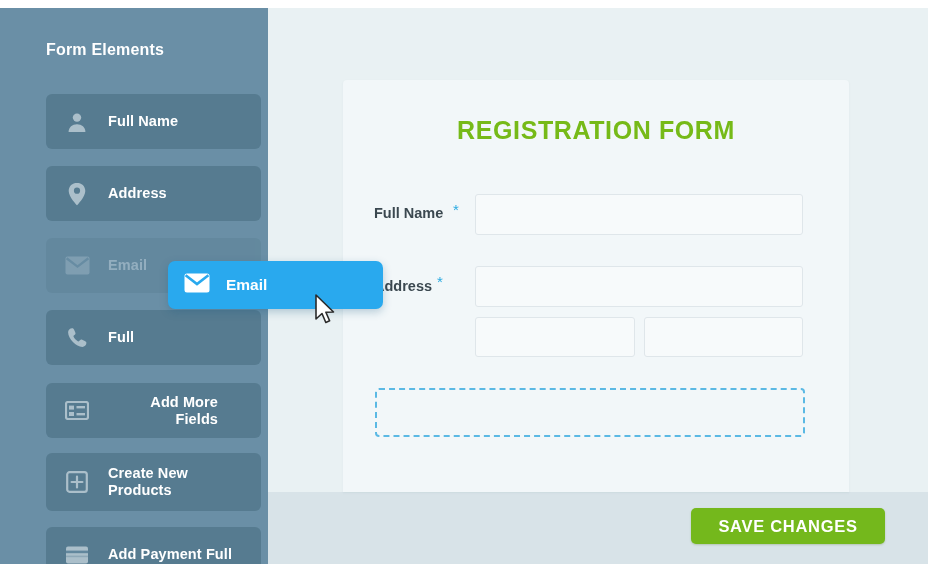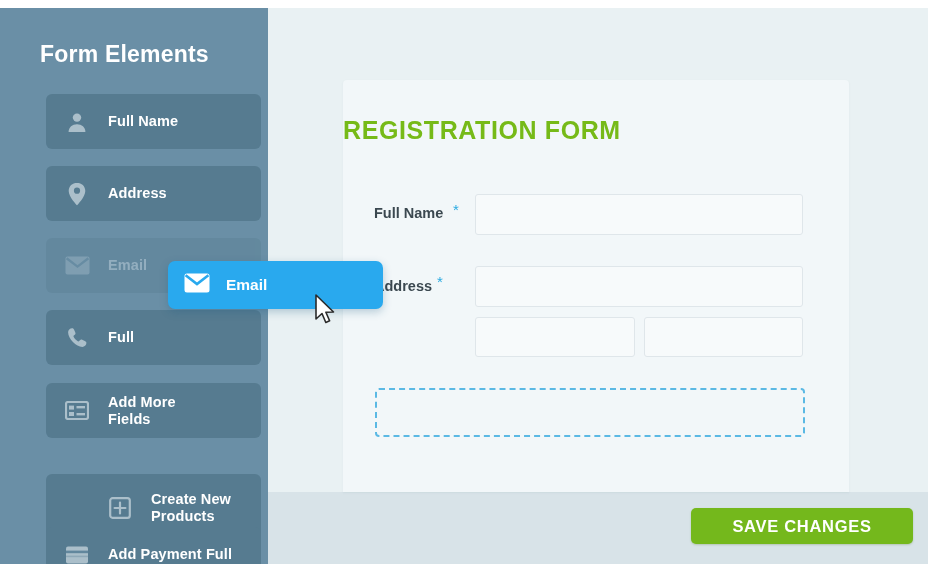--- a/index.html
+++ b/index.html
@@ -42,22 +42,22 @@
   }
   .sidebar-inner {
     position: absolute;
     left: 12px; top: 0;
     width: 256px;
     height: 100%;
     background: #6a8fa6;
   }
   .sidebar-title {
     position: absolute;
-    left: 28px; top: 33px;
-    font-size: 23px;
+    left: 34px; top: 33px;
+    font-size: 16px;
     font-weight: bold;
     color: #ffffff;
     letter-spacing: 0.2px;
     white-space: nowrap;
   }
 
   .tile {
     position: absolute;
     left: 34px;
     width: 215px;
@@ -127,20 +127,21 @@
     left: 343px; top: 80px;
     width: 506px; height: 412px;
     background: #f2f7f9;
     border-radius: 4px 4px 0 0;
     box-shadow: 0 1px 2px rgba(120,145,160,0.10);
   }
   .form-title {
     position: absolute;
     left: 0; top: 36px;
     width: 506px;
+    text-align: center;
     font-size: 25px;
     font-weight: bold;
     color: #76ba18;
     letter-spacing: 0.6px;
   }
   .field-label {
     position: absolute;
     font-size: 14.5px;
     font-weight: bold;
     color: #3b4850;
@@ -167,21 +168,21 @@
     border: 2px dashed #5bb9e4;
     border-radius: 4px;
     box-sizing: border-box;
     background: transparent;
   }
 
   
   .save-btn {
     position: absolute;
     left: 691px; top: 508px;
-    width: 222px; height: 36px;
+    width: 194px; height: 36px;
     background: #74b81c;
     border: none;
     border-radius: 5px;
     color: #ffffff;
     font-family: "Liberation Sans", sans-serif;
     font-size: 16.5px;
     font-weight: bold;
     letter-spacing: 0.7px;
     cursor: pointer;
     box-shadow: 0 1px 2px rgba(70,110,20,0.25);
@@ -250,23 +251,23 @@
           <div class="tile" style="top: 375px; height: 55px;">
             <span class="tile-icon">
               <svg width="24" height="19" viewBox="0 0 24 19">
                 <rect x="1" y="1" width="22" height="17" rx="2" fill="none" stroke="#dfe9ee" stroke-width="2.2"></rect>
                 <rect x="4" y="4.6" width="5" height="4" fill="#dfe9ee"></rect>
                 <rect x="11.5" y="5" width="8.5" height="2.4" fill="#dfe9ee"></rect>
                 <rect x="4" y="11" width="5" height="4" fill="#dfe9ee"></rect>
                 <rect x="11.5" y="12" width="8.5" height="2.4" fill="#dfe9ee"></rect>
               </svg>
             </span>
-            <span class="tile-label" style="white-space: normal; width: 110px;">Add More Fields</span>
-          </div>
-          <div class="tile" style="top: 466px; height: 68px; justify-content: flex-end;">
+            <span class="tile-label" style="white-space: normal; width: 110px; text-align: right;">Add More Fields</span>
+          </div>
+          <div class="tile" style="top: 445px; height: 58px;">
             <span class="tile-icon">
               <svg width="22" height="22" viewBox="0 0 22 22">
                 <rect x="1.2" y="1.2" width="19.6" height="19.6" rx="2.4" fill="none" stroke="#dfe9ee" stroke-width="2.2"></rect>
                 <path d="M11 5.6 V16.4 M5.6 11 H16.4" stroke="#dfe9ee" stroke-width="2.2" stroke-linecap="round"></path>
               </svg>
             </span>
             <span class="tile-label" style="white-space: normal; width: 110px;">Create New Products</span>
           </div>
           <div class="tile" style="top: 519px; height: 55px;">
             <span class="tile-icon">

